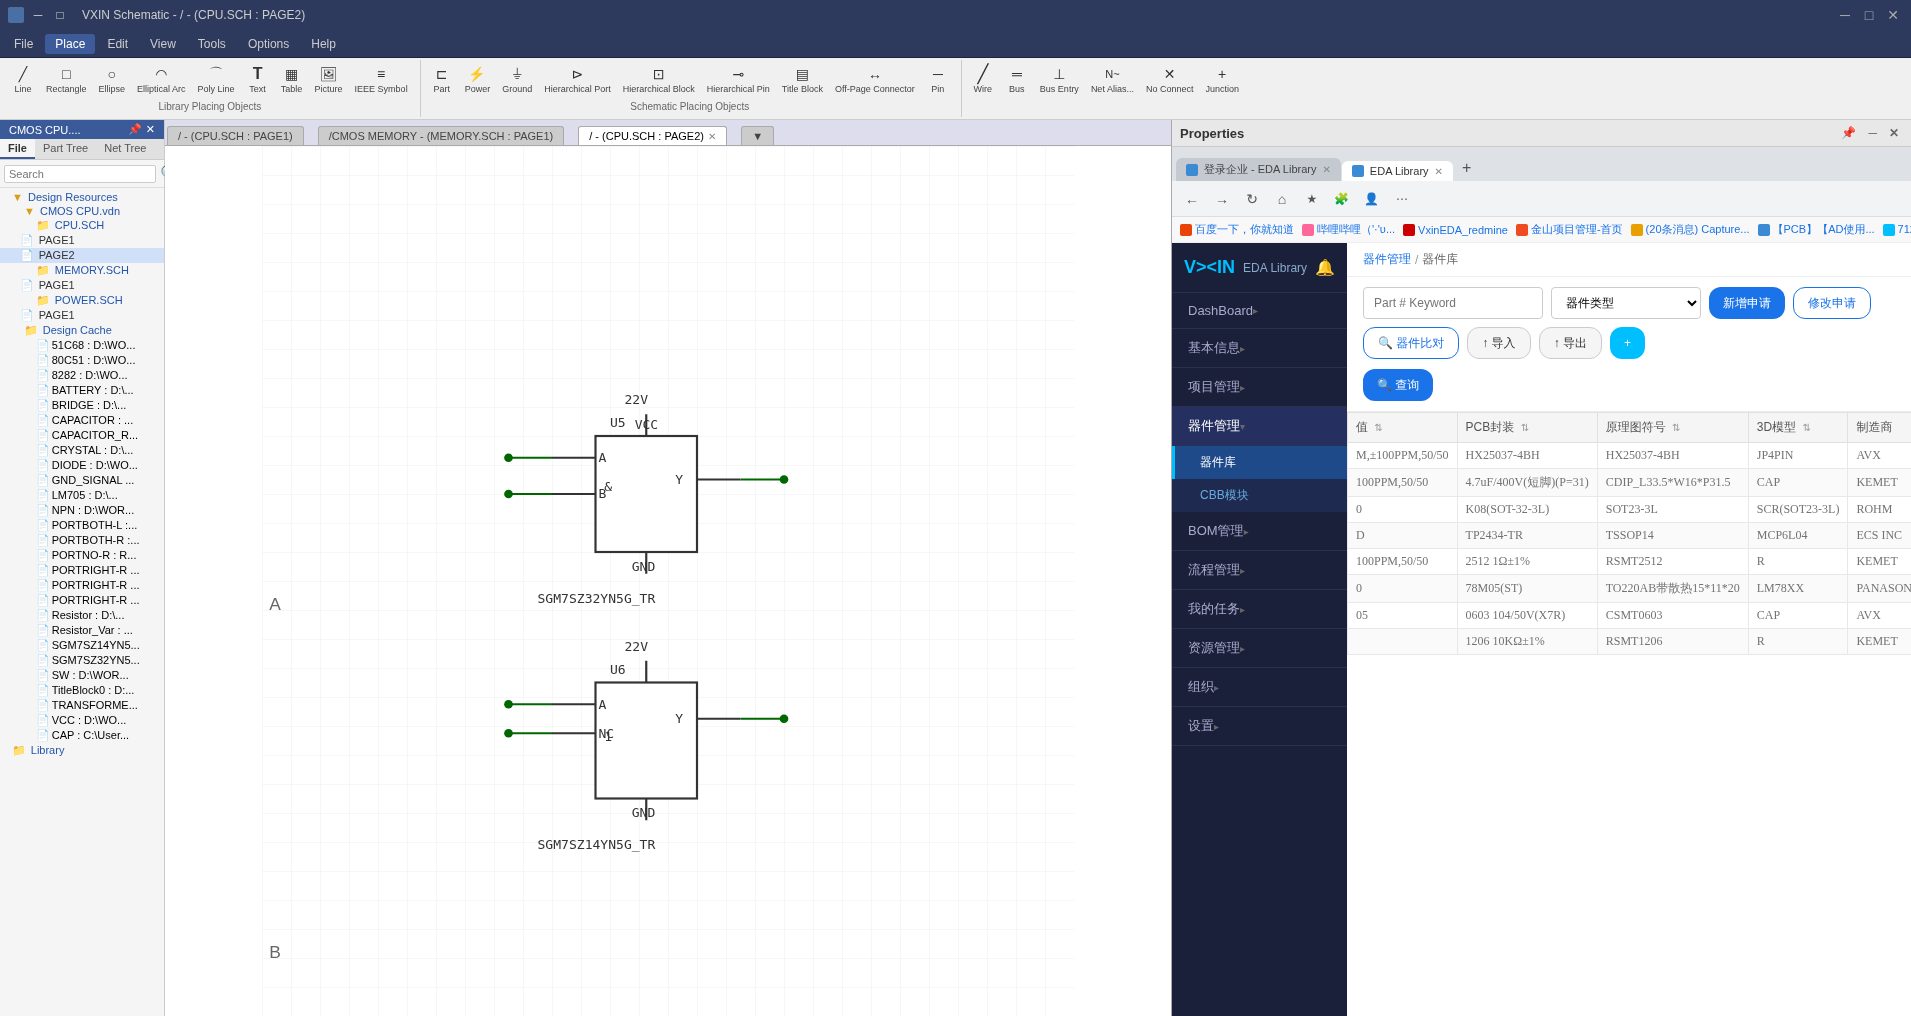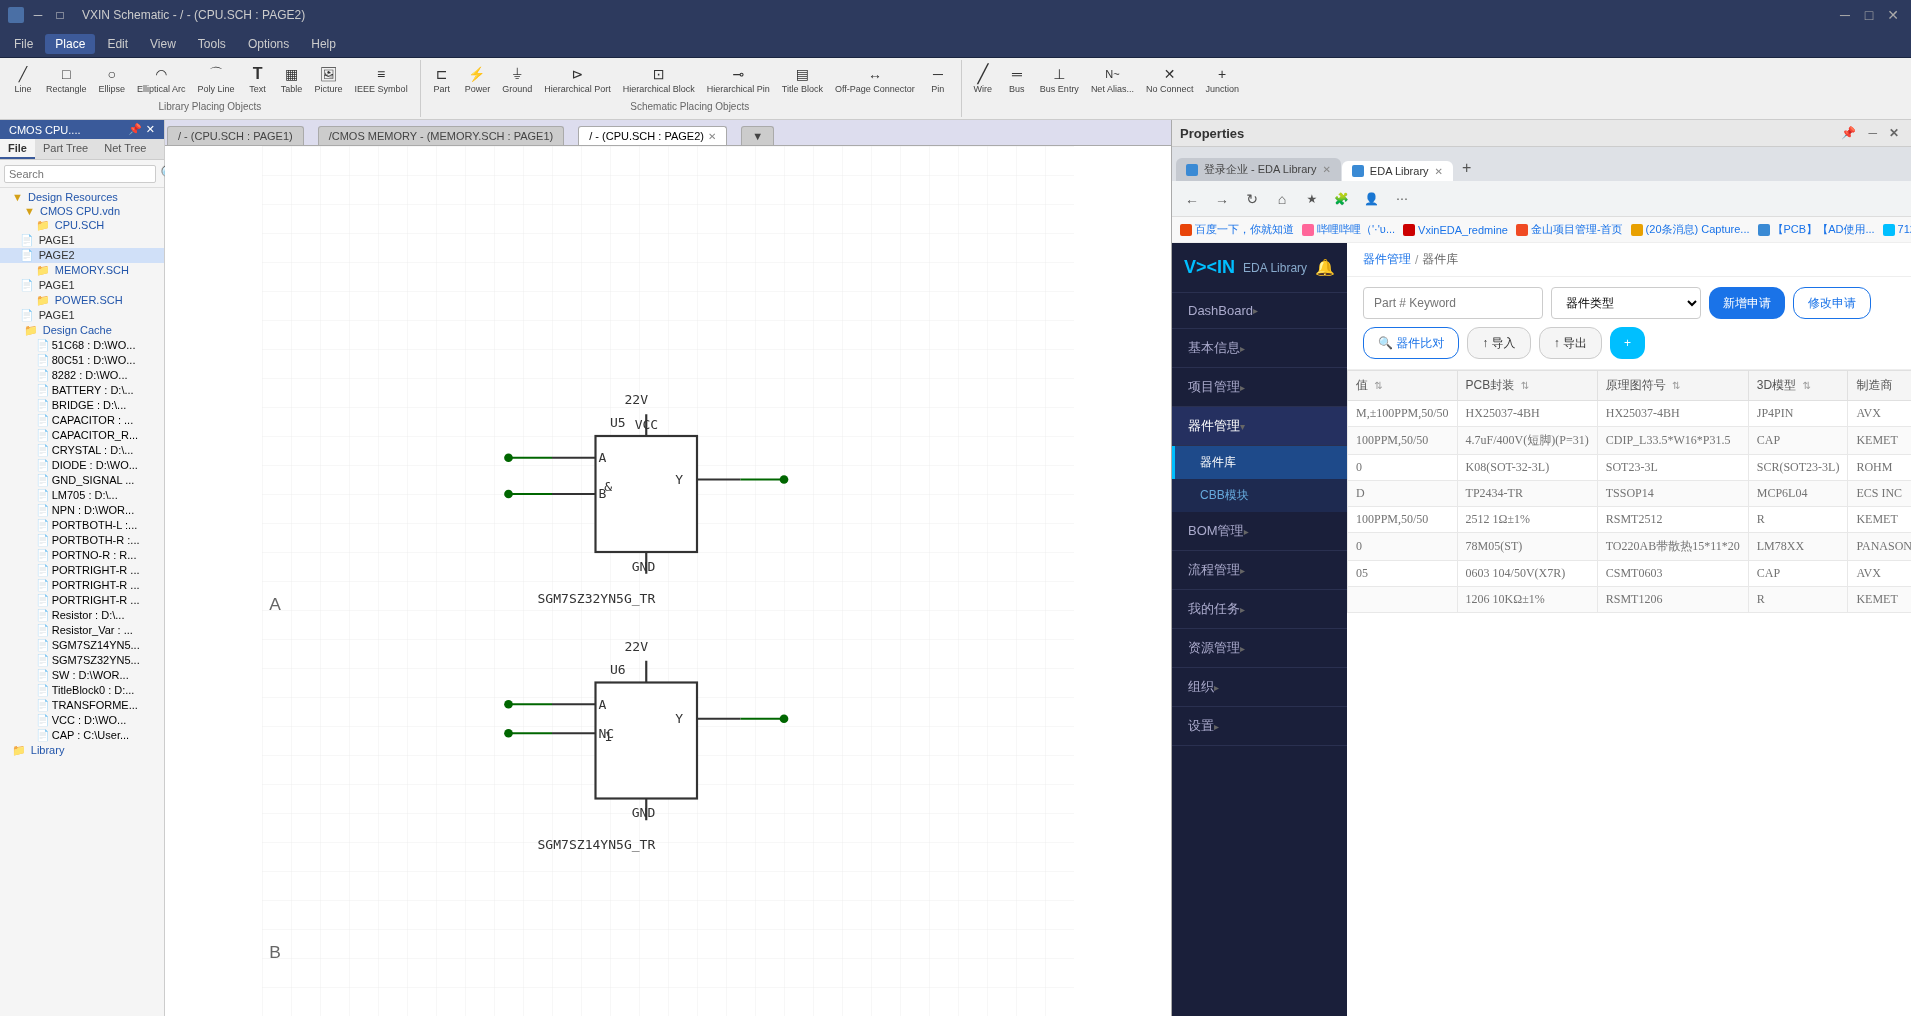--- a/index.html
+++ b/index.html
@@ -940,20 +940,23 @@
             <input class="eda-input" type="text" placeholder="Part # Keyword" style="">
             <select class="eda-select">
               <option value="">器件类型</option>
             </select>
             <button class="eda-btn eda-btn-primary">新增申请</button>
             <button class="eda-btn eda-btn-outline">修改申请</button>
             <button class="eda-btn eda-btn-outline">🔍 器件比对</button>
             <button class="eda-btn eda-btn-gray">↑ 导入</button>
             <button class="eda-btn eda-btn-gray">↑ 导出</button>
             <button class="eda-btn eda-btn-cyan">+</button>
+            <div style="width:100%;display:flex;align-items:center;gap:8px;margin-top:2px;">
+              <button class="eda-btn eda-btn-primary" style="background:#1a73e8;">🔍 查询</button>
+            </div>
           </div>
 
           <div id="eda-table-area">
             <table id="eda-table">
               <thead>
                 <tr>
                   <th>值 <span class="sort-arrow">⇅</span></th>
                   <th>PCB封装 <span class="sort-arrow">⇅</span></th>
                   <th>原理图符号 <span class="sort-arrow">⇅</span></th>
                   <th>3D模型 <span class="sort-arrow">⇅</span></th>

